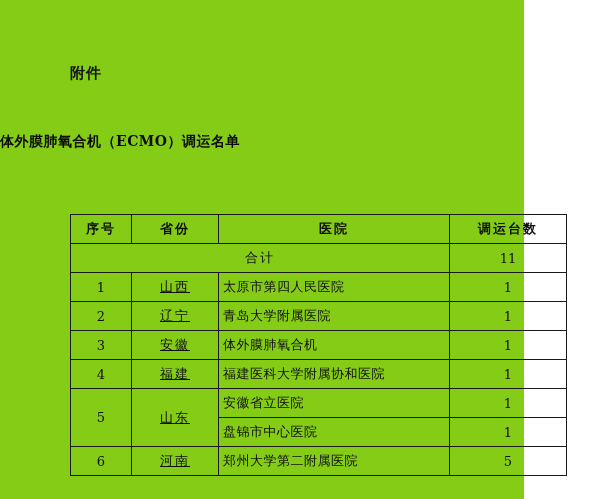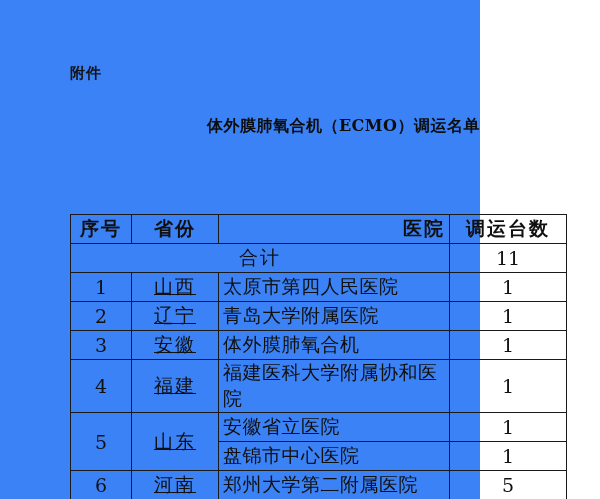--- a/index.html
+++ b/index.html
@@ -9,63 +9,63 @@
   body {
     width: 600px;
     height: 499px;
     background: #ffffff;
     font-family: "Liberation Serif", "DejaVu Serif", serif;
     color: #111111;
     overflow: hidden;
   }
   .page {
     position: relative;
-    width: 480px;
+    width: 524px;
     height: 499px;
     box-sizing: border-box;
     padding: 0;
-    background: #3b82f6;
+    background: #84cc16;
   }
   .attachment-label {
     position: absolute;
     left: 70px;
     top: 64px;
     font-size: 15px;
     font-weight: 700;
     letter-spacing: 1px;
     color: #131313;
     font-family: "DejaVu Serif", "Liberation Serif", serif;
   }
   .doc-title {
     position: absolute;
     left: 0;
     right: 0;
-    top: 116px;
-    text-align: right;
-    font-size: 16px;
+    top: 133px;
+    text-align: left;
+    font-size: 14px;
     font-weight: 700;
     letter-spacing: 0.5px;
     color: #0d0d0d;
     font-family: "DejaVu Serif", "Liberation Serif", serif;
   }
   .table-wrap {
     position: absolute;
     left: 70px;
     top: 214px;
     width: 460px;
   }
   table.ecmo {
     border-collapse: collapse;
     width: 460px;
     table-layout: fixed;
   }
   table.ecmo th, table.ecmo td {
     border: 1px solid #1a1a1a;
     height: 28px;
-    font-size: 19px;
+    font-size: 13px;
     font-weight: 400;
     color: #101010;
     padding: 0 4px;
     font-family: "DejaVu Serif", "Liberation Serif", serif;
   }
   table.ecmo th {
     font-weight: 700;
     text-align: center;
     letter-spacing: 2px;
   }
@@ -101,21 +101,21 @@
   <div class="attachment-label">附件</div>
 
   <div class="doc-title">体外膜肺氧合机（ECMO）调运名单</div>
 
   <div class="table-wrap">
     <table class="ecmo">
       <thead>
         <tr>
           <th class="col-idx">序号</th>
           <th class="col-prov">省份</th>
-          <th class="col-hosp" style="text-align:right;">医院</th>
+          <th class="col-hosp" style="text-align:center;">医院</th>
           <th class="col-num">调运台数</th>
         </tr>
       </thead>
       <tbody>
         <tr class="total-row">
           <td colspan="3">合计</td>
           <td class="total-num">11</td>
         </tr>
         <tr>
           <td class="idx-cell">1</td>

